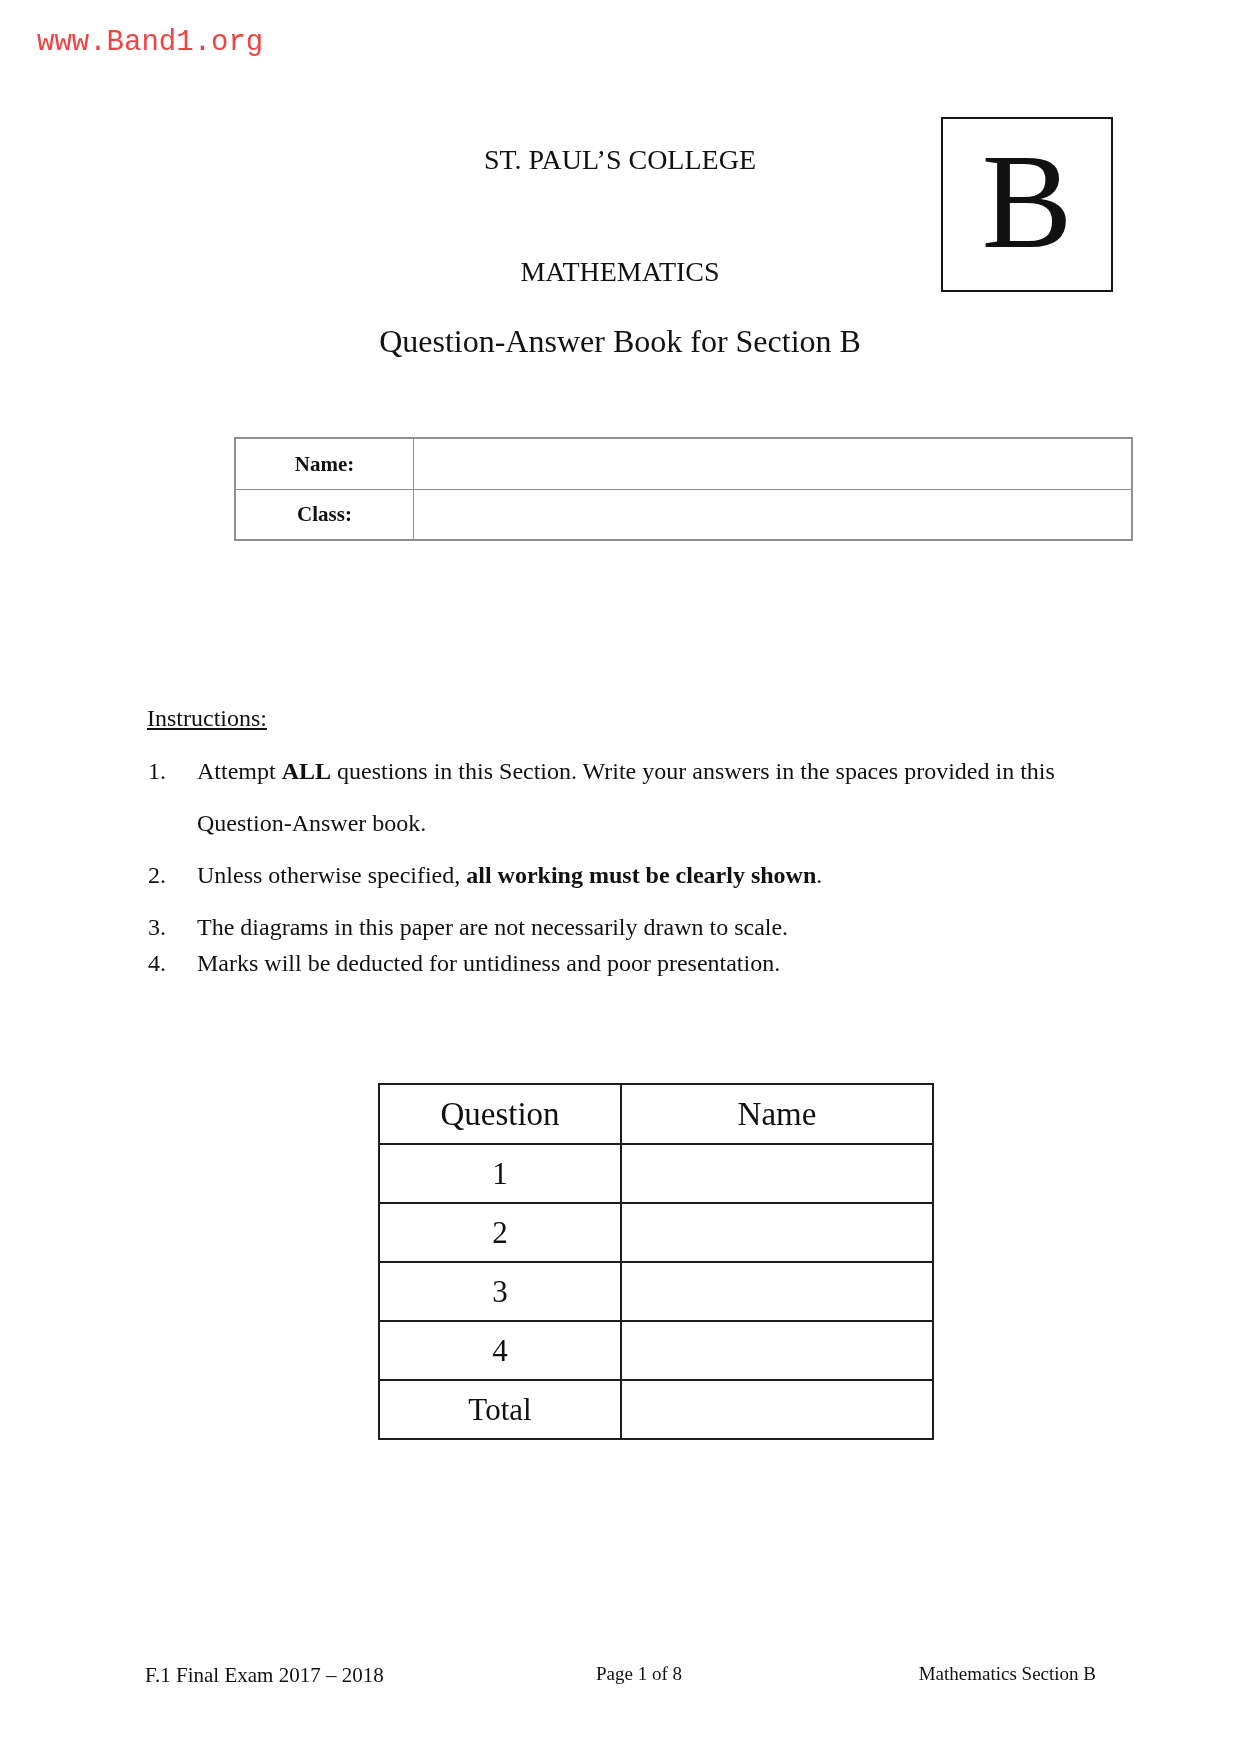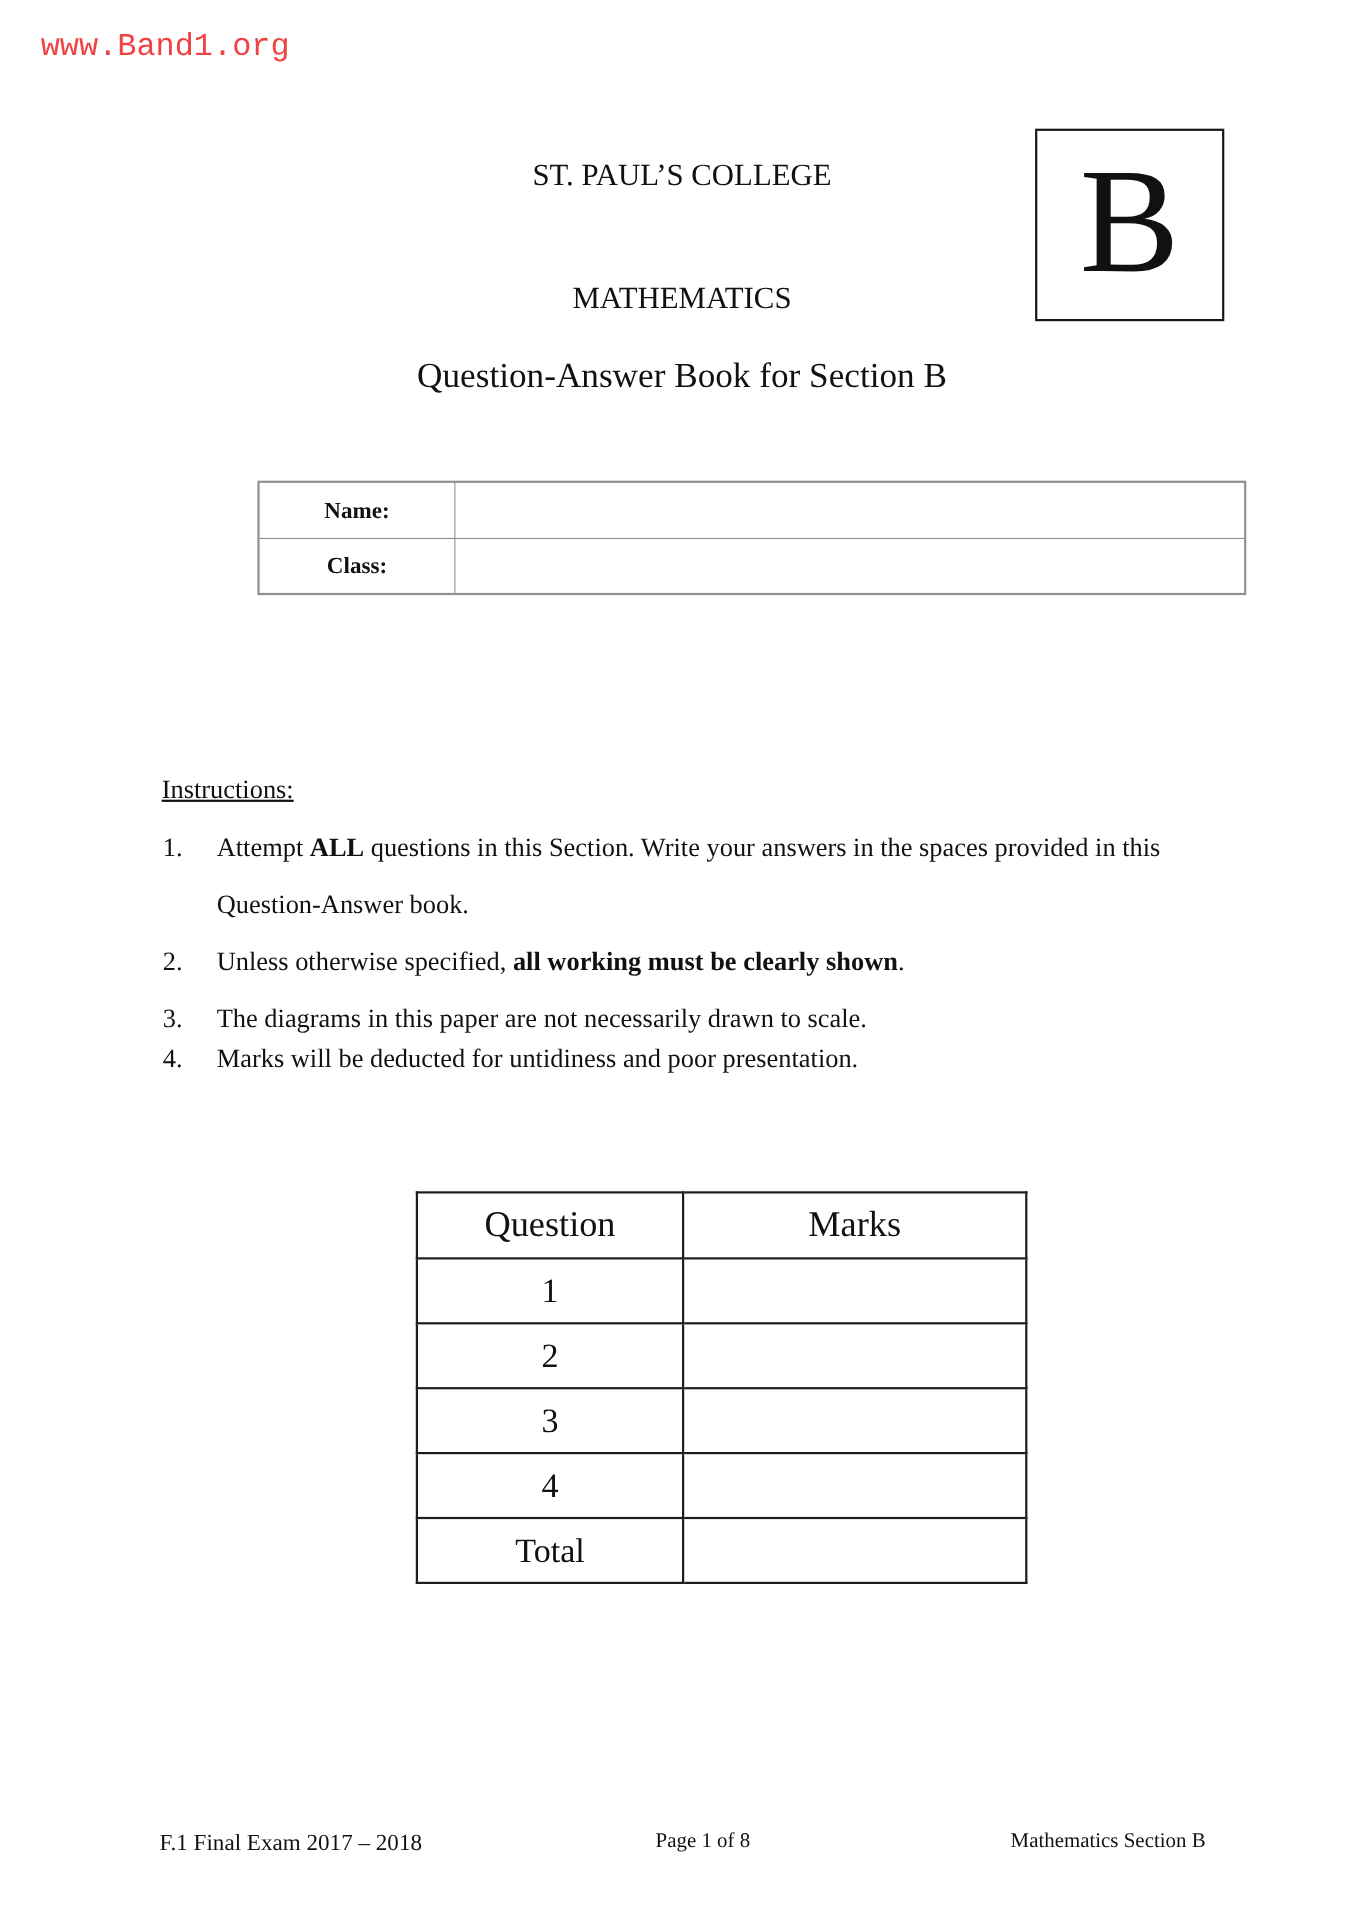--- a/index.html
+++ b/index.html
@@ -114,21 +114,21 @@
     <div class="instr-item tight">
       <span class="instr-num">4.</span>
       <span class="instr-text"><span>Marks will be deducted for untidiness and poor presentation.</span><span class="b"></span><span></span></span>
     </div>
   </div>
 
   <table class="marks-table">
     <tbody>
         <tr>
       <th class="col-q">Question</th>
-      <th>Marks</th>
+      <th>Name</th>
     </tr>
     <tr>
       <td>1</td>
       <td></td>
     </tr>
     <tr>
       <td>2</td>
       <td></td>
     </tr>
     <tr>

